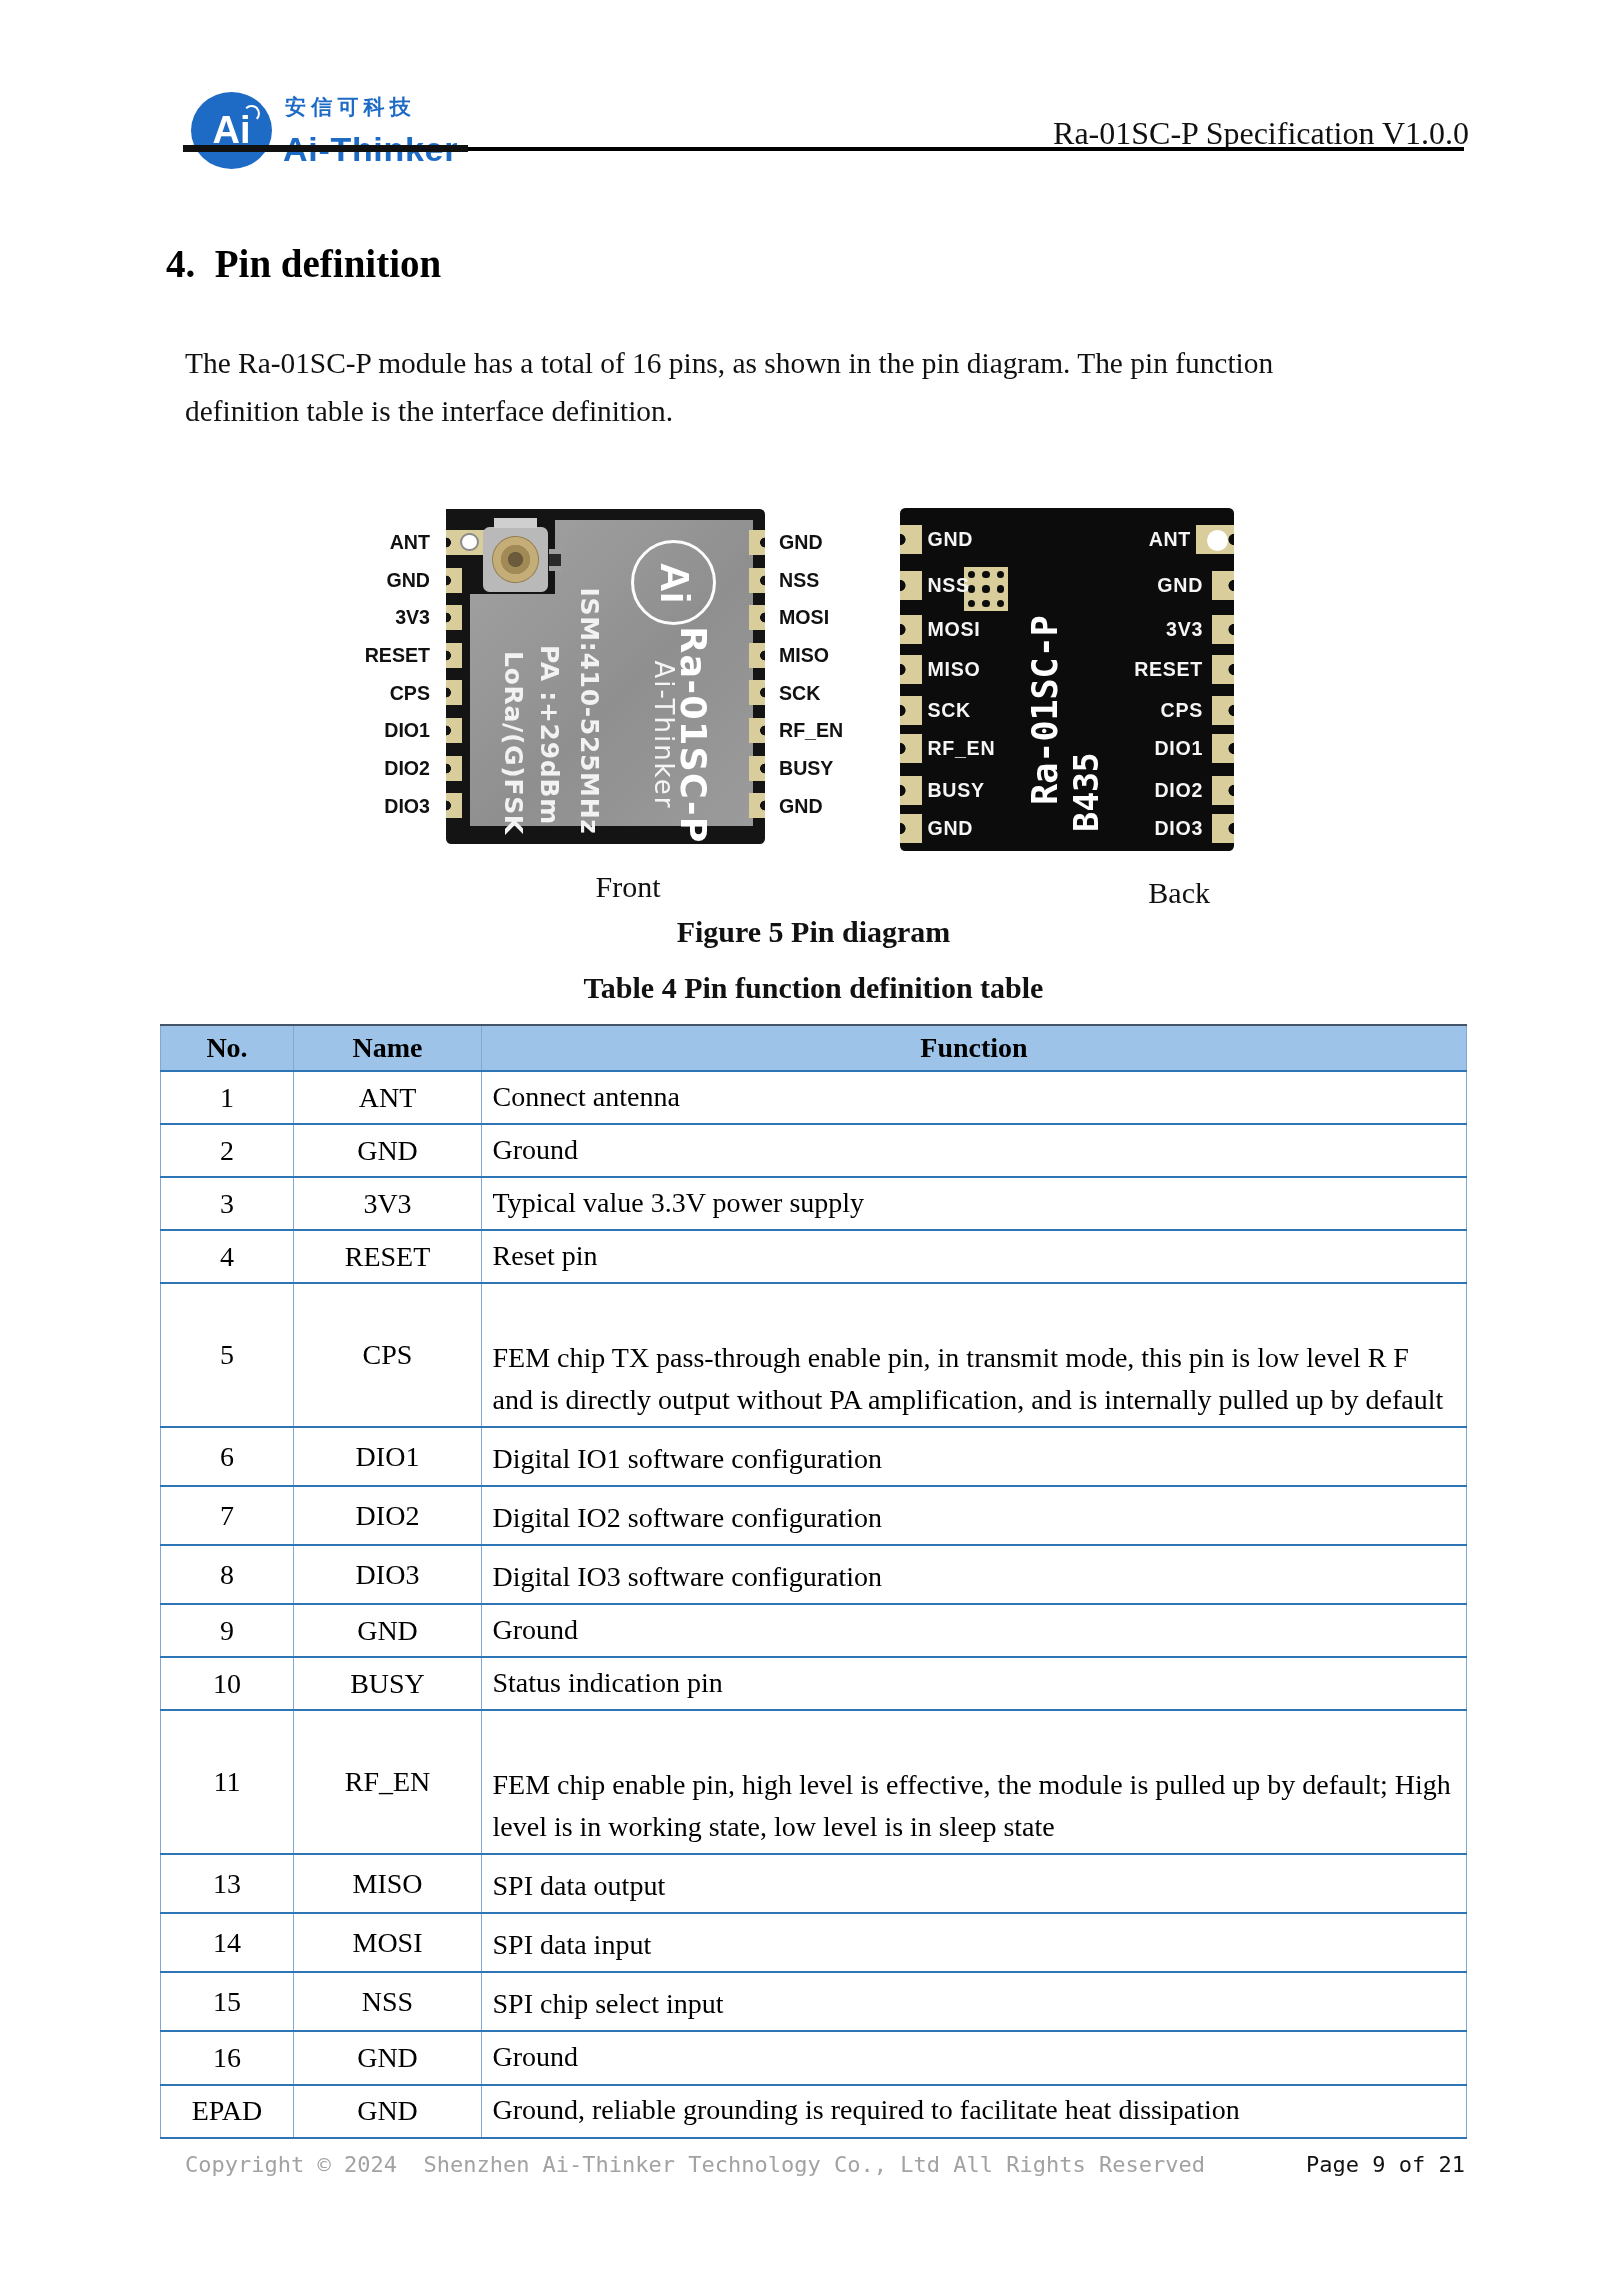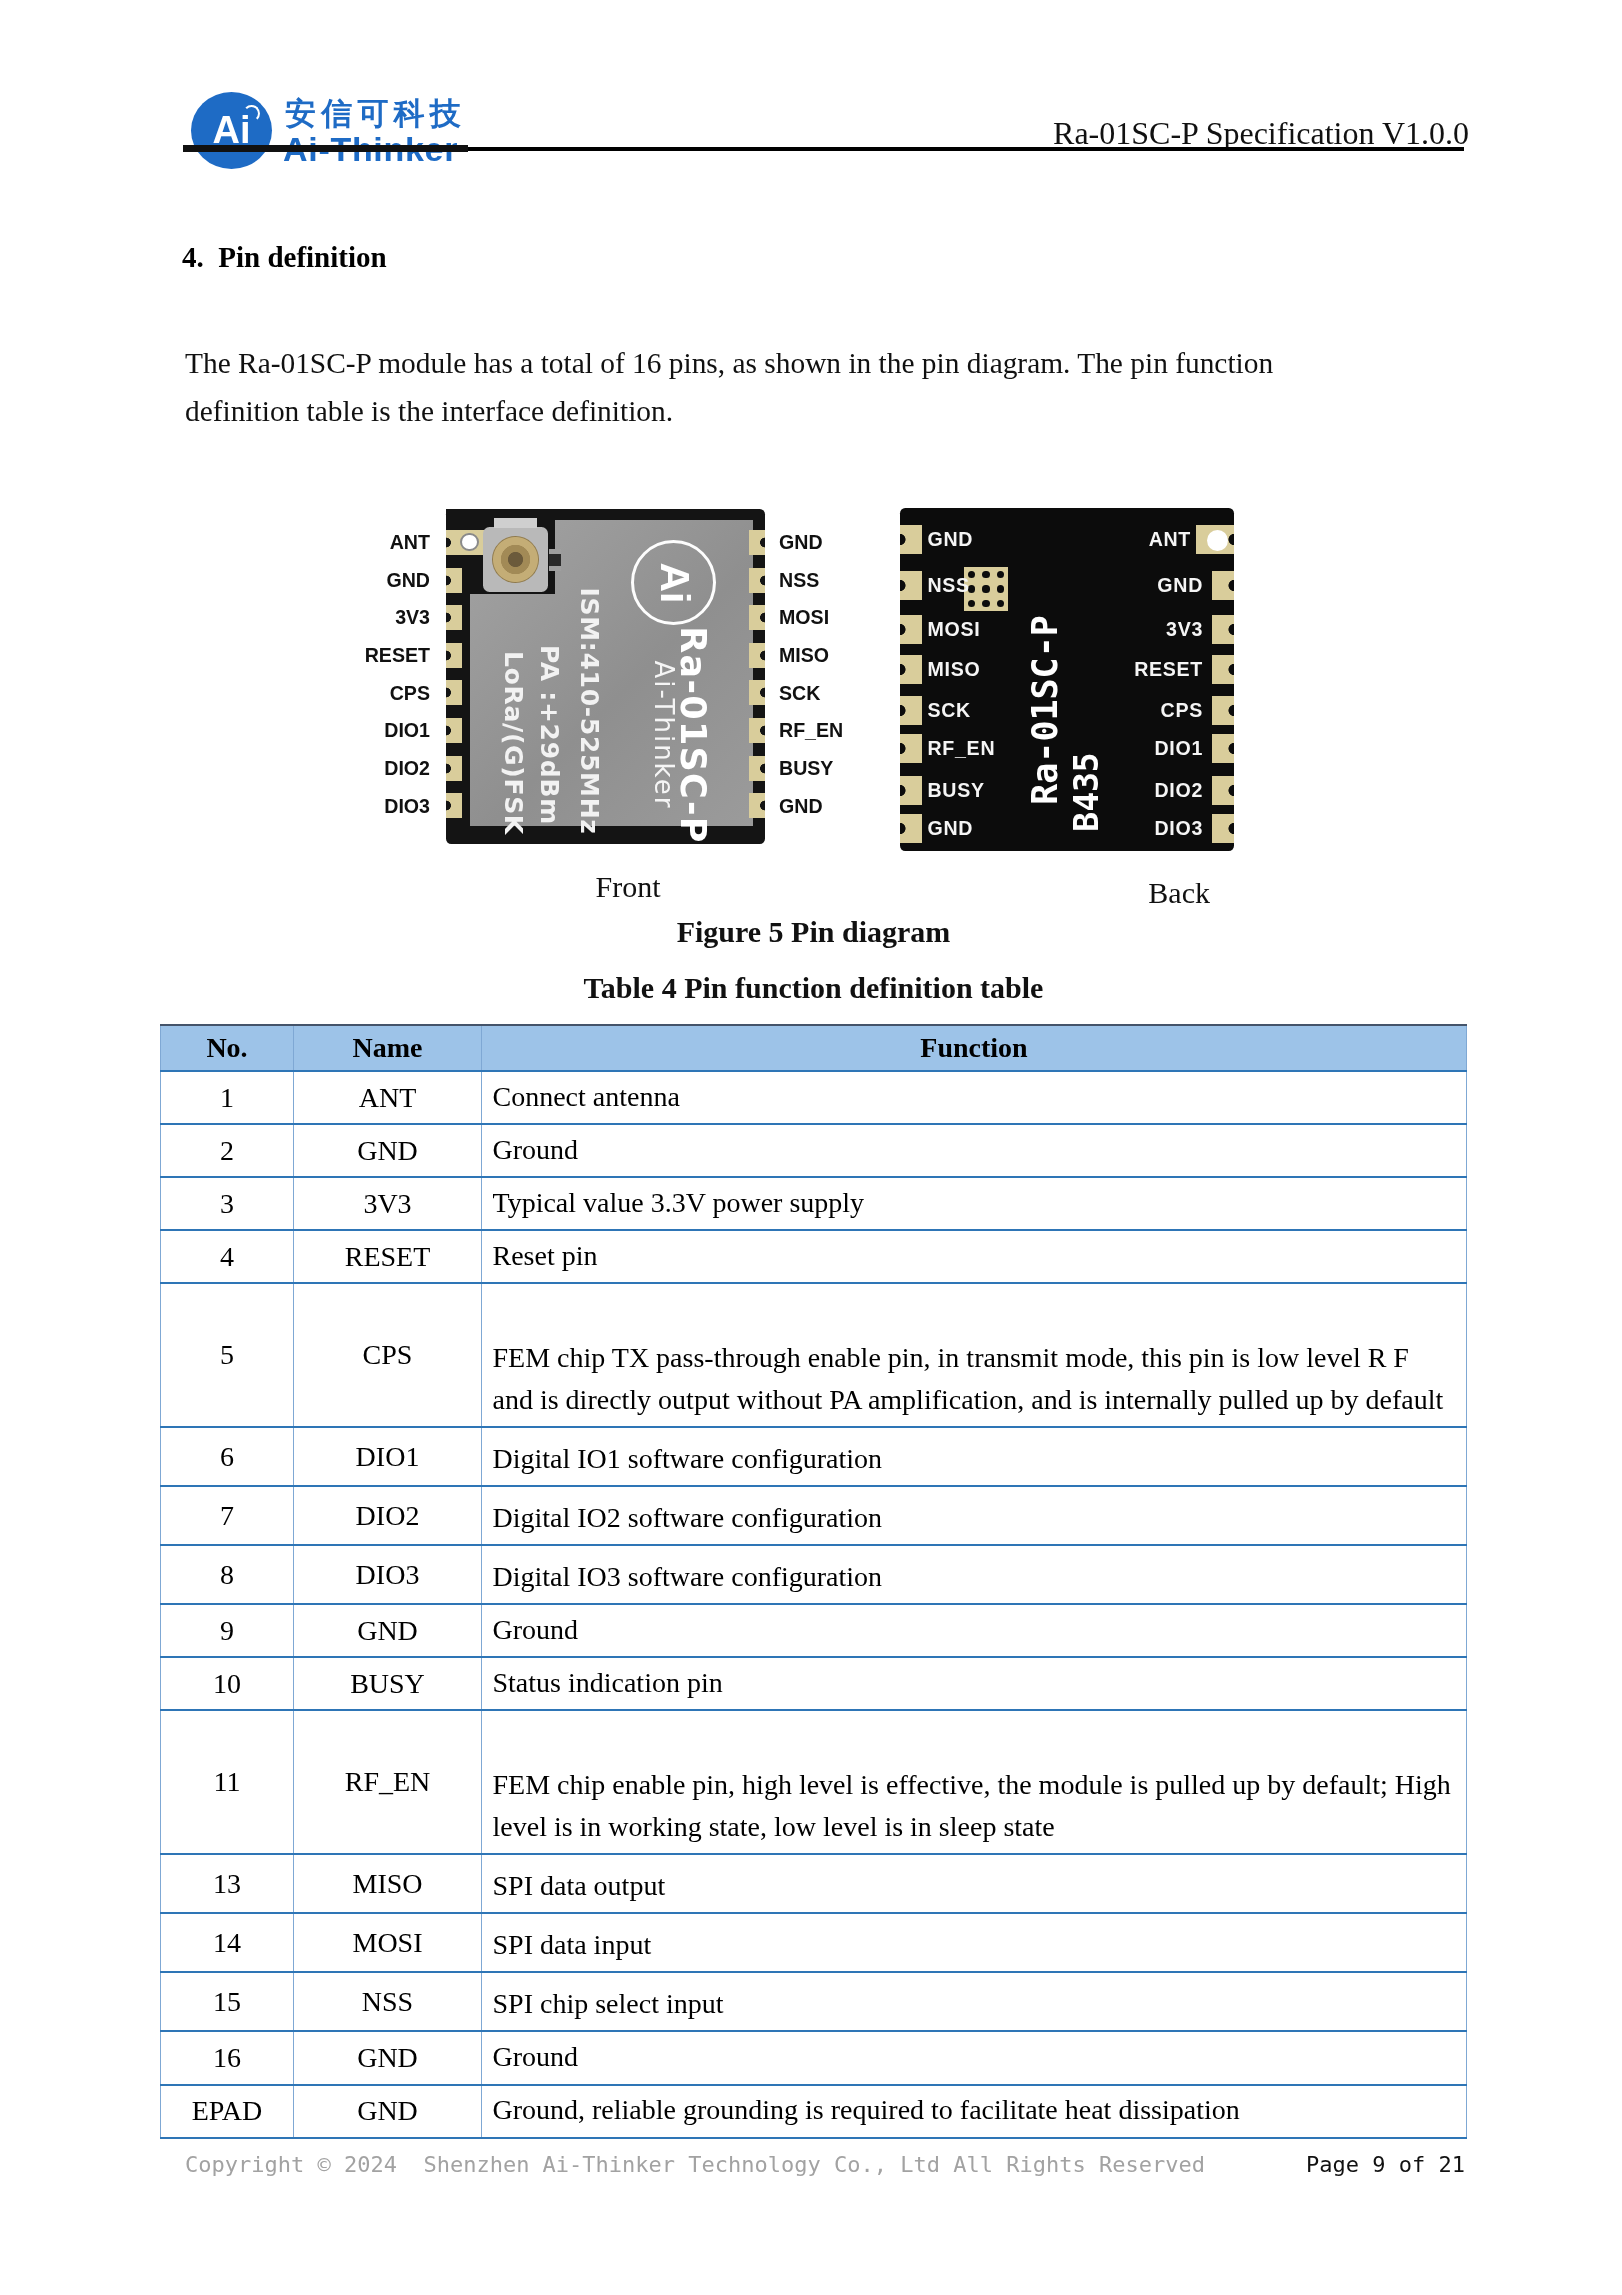--- a/index.html
+++ b/index.html
@@ -6,29 +6,29 @@
   body { background:#e8e8e8; font-family:"Liberation Serif", serif; }
   .page { position:relative; width:1623px; height:2295px; background:#ffffff; margin:0 auto; overflow:hidden; }
 
   
   .logo-ellipse { position:absolute; left:191px; top:92px; width:81px; height:77px;
     background:#1E6BC5; border-radius:50%; display:flex; align-items:center; justify-content:center; }
   .logo-monogram { color:#fff; font-family:"Liberation Sans", sans-serif; font-weight:bold; font-size:38px; }
   .logo-arc { position:absolute; right:11.8px; top:13px; width:17px; height:17px; border:2.6px solid transparent;
     border-top-color:#fff; border-right-color:#fff; border-radius:50%; }
   .brand-cn { position:absolute; left:285px; top:93px; color:#1E6BC5; font-family:"Liberation Sans", sans-serif;
-    font-size:31px; font-weight:bold; letter-spacing:5.2px; white-space:nowrap; }
+    font-size:21px; font-weight:bold; letter-spacing:5.2px; white-space:nowrap; }
   .brand-en { position:absolute; left:283px; top:130px; color:#1E6BC5; font-family:"Liberation Sans", sans-serif;
     font-size:34px; font-weight:bold; letter-spacing:0.7px; white-space:nowrap; }
   .doc-title { position:absolute; right:154px; top:115px; font-size:32px; color:#111; white-space:nowrap; }
   .header-rule { position:absolute; left:183px; top:147px; width:1281px; height:3.9px; background:#000; }
   .header-rule-left { position:absolute; left:183px; top:145px; width:285px; height:6.5px; background:#111; }
 
   
-  .section-title { position:absolute; left:182px; top:241px; font-size:29px; font-weight:bold; color:#000; white-space:pre; }
+  .section-title { position:absolute; left:166px; top:241px; font-size:39px; font-weight:bold; color:#000; white-space:pre; }
   .intro { position:absolute; left:185px; top:339px; width:1230px; font-size:29.4px; color:#111; line-height:48px; }
 
   
   .pcb { position:absolute; background:#141414; border-radius:5.2px; }
   .pad { position:absolute; width:15.7px; height:25px; background:#D9CD9B; }
   .pad.l { left:0; background:radial-gradient(circle at 0 50%, #141414 0 4.6px, #D9CD9B 5.2px); }
   .pad.r { right:0; background:radial-gradient(circle at 100% 50%, #141414 0 4.6px, #D9CD9B 5.2px); }
   .bpad { position:absolute; width:22px; height:29px; background:#D9CD9B; }
   .bpad.l { left:0; background:radial-gradient(circle at 0 50%, #0c0c0c 0 5.2px, #D9CD9B 5.9px); }
   .bpad.r { right:0; background:radial-gradient(circle at 100% 50%, #0c0c0c 0 5.2px, #D9CD9B 5.9px); }

